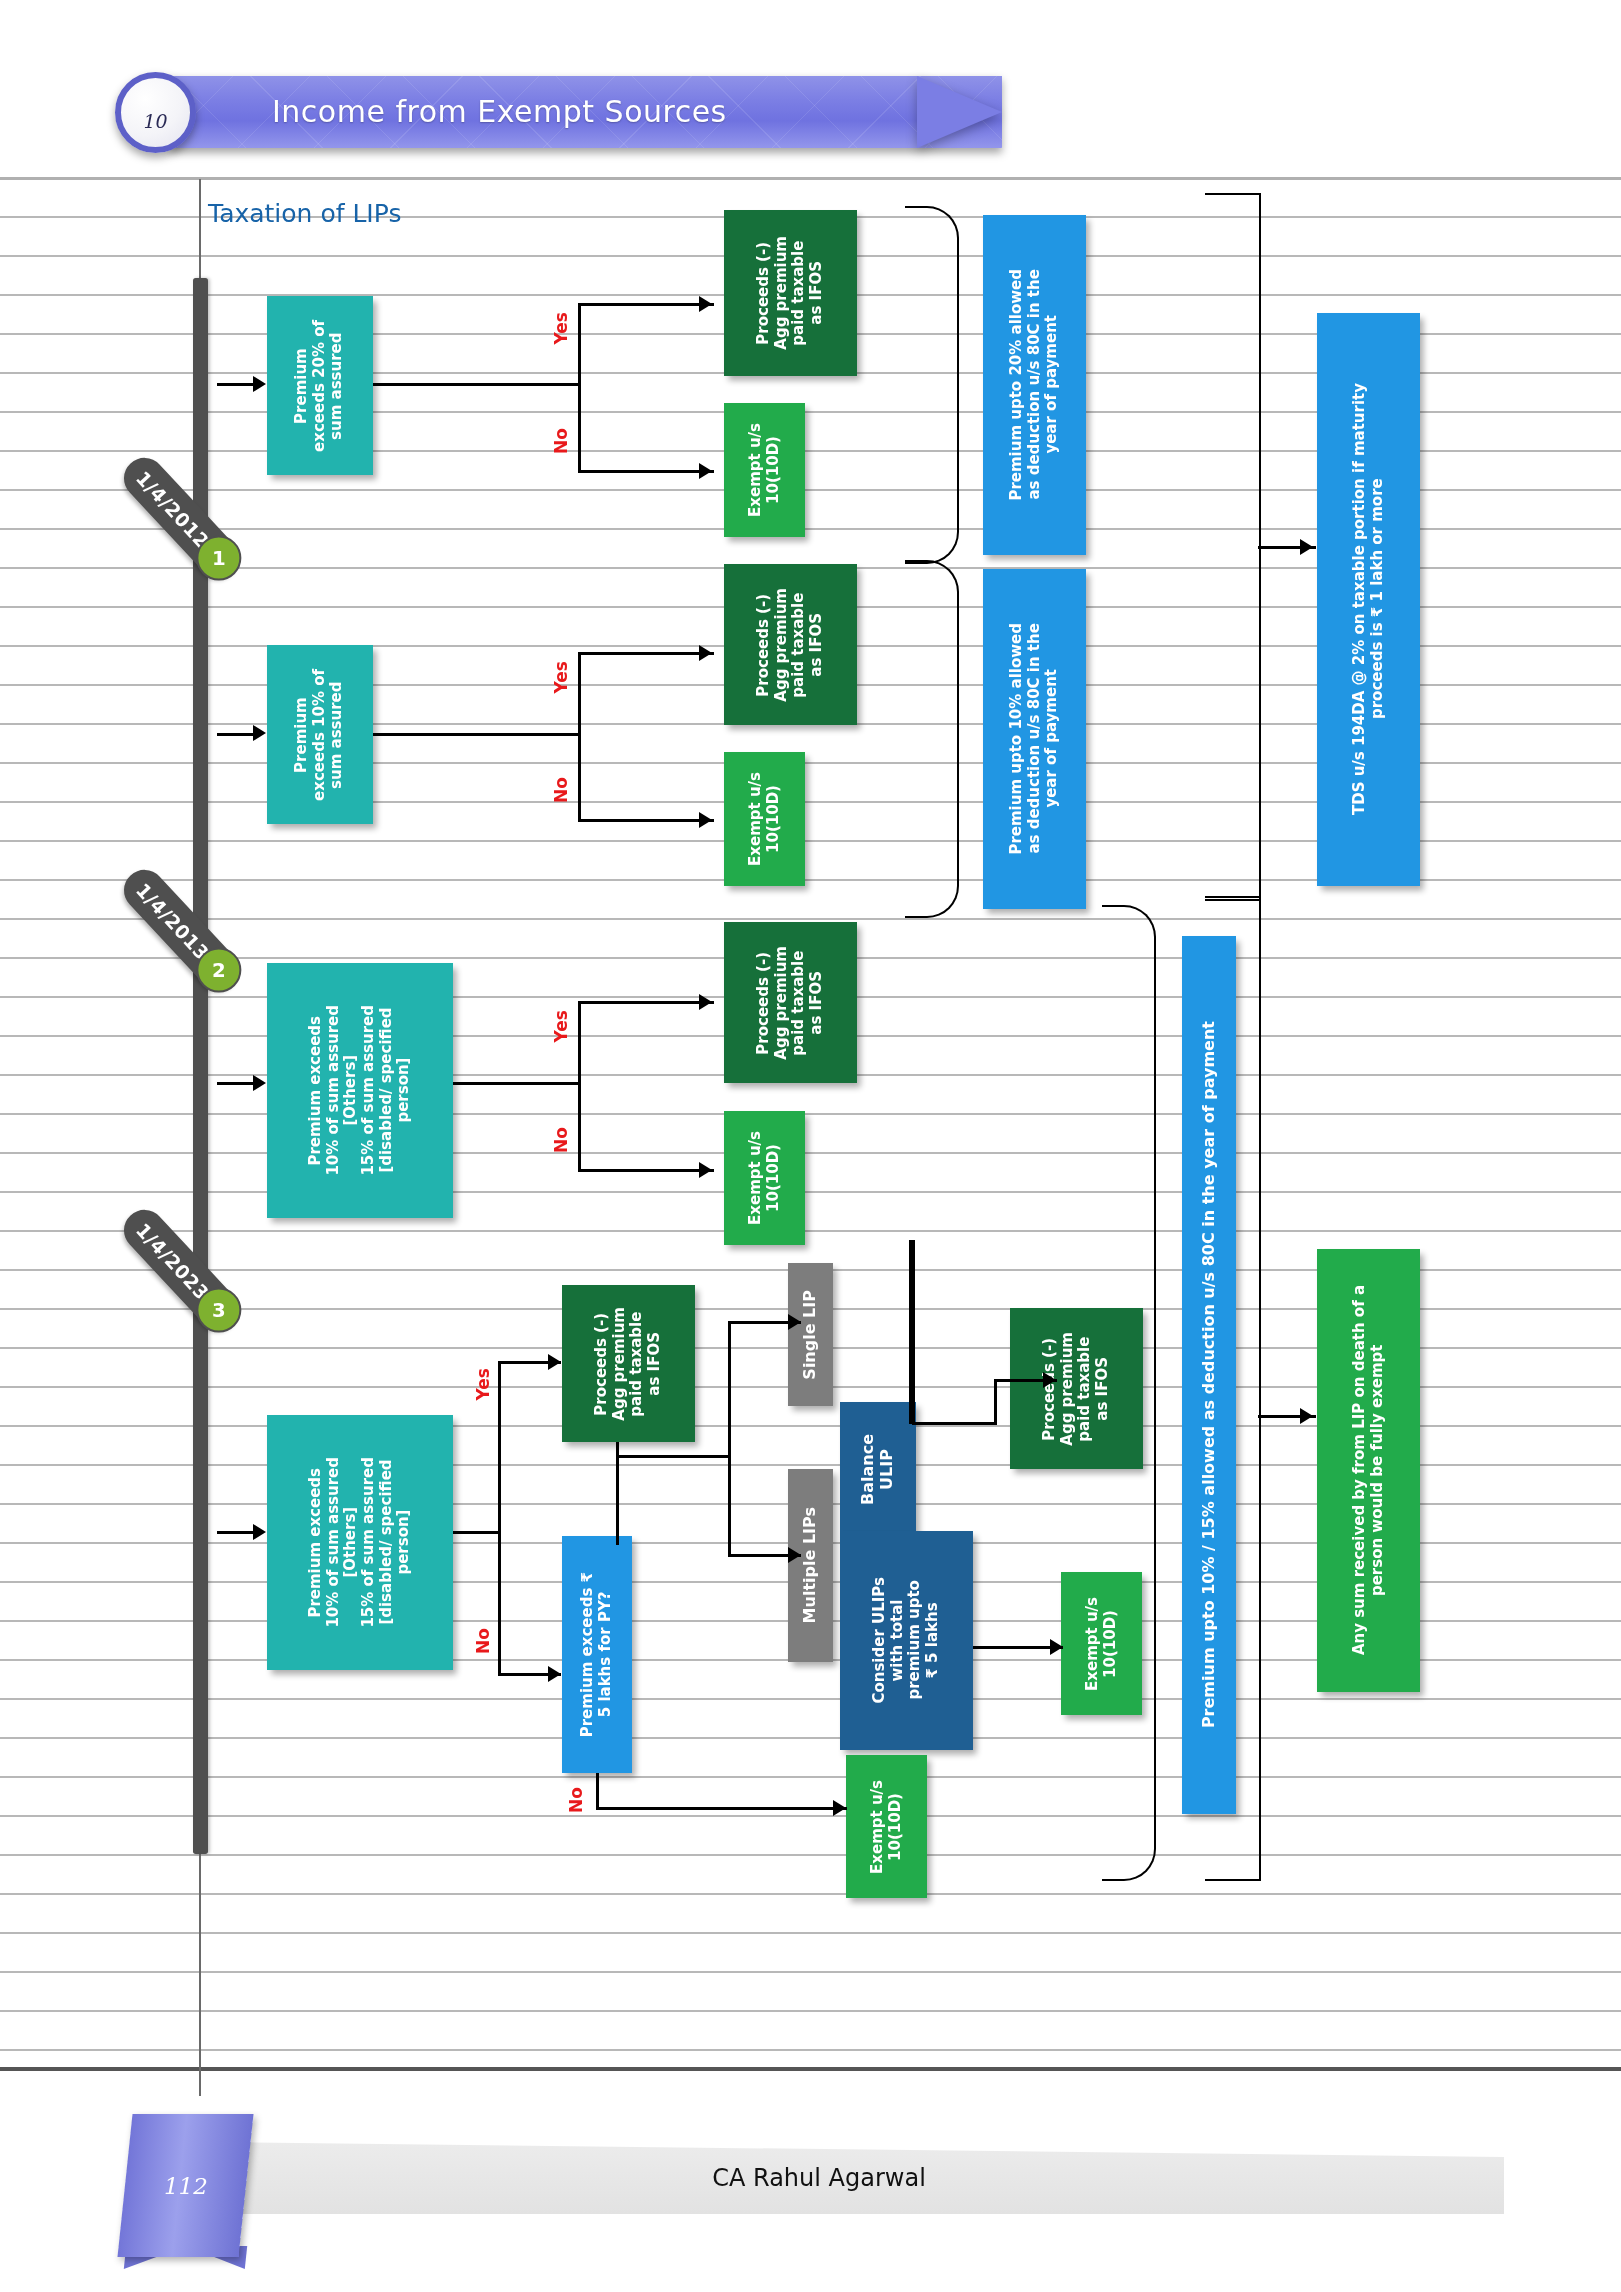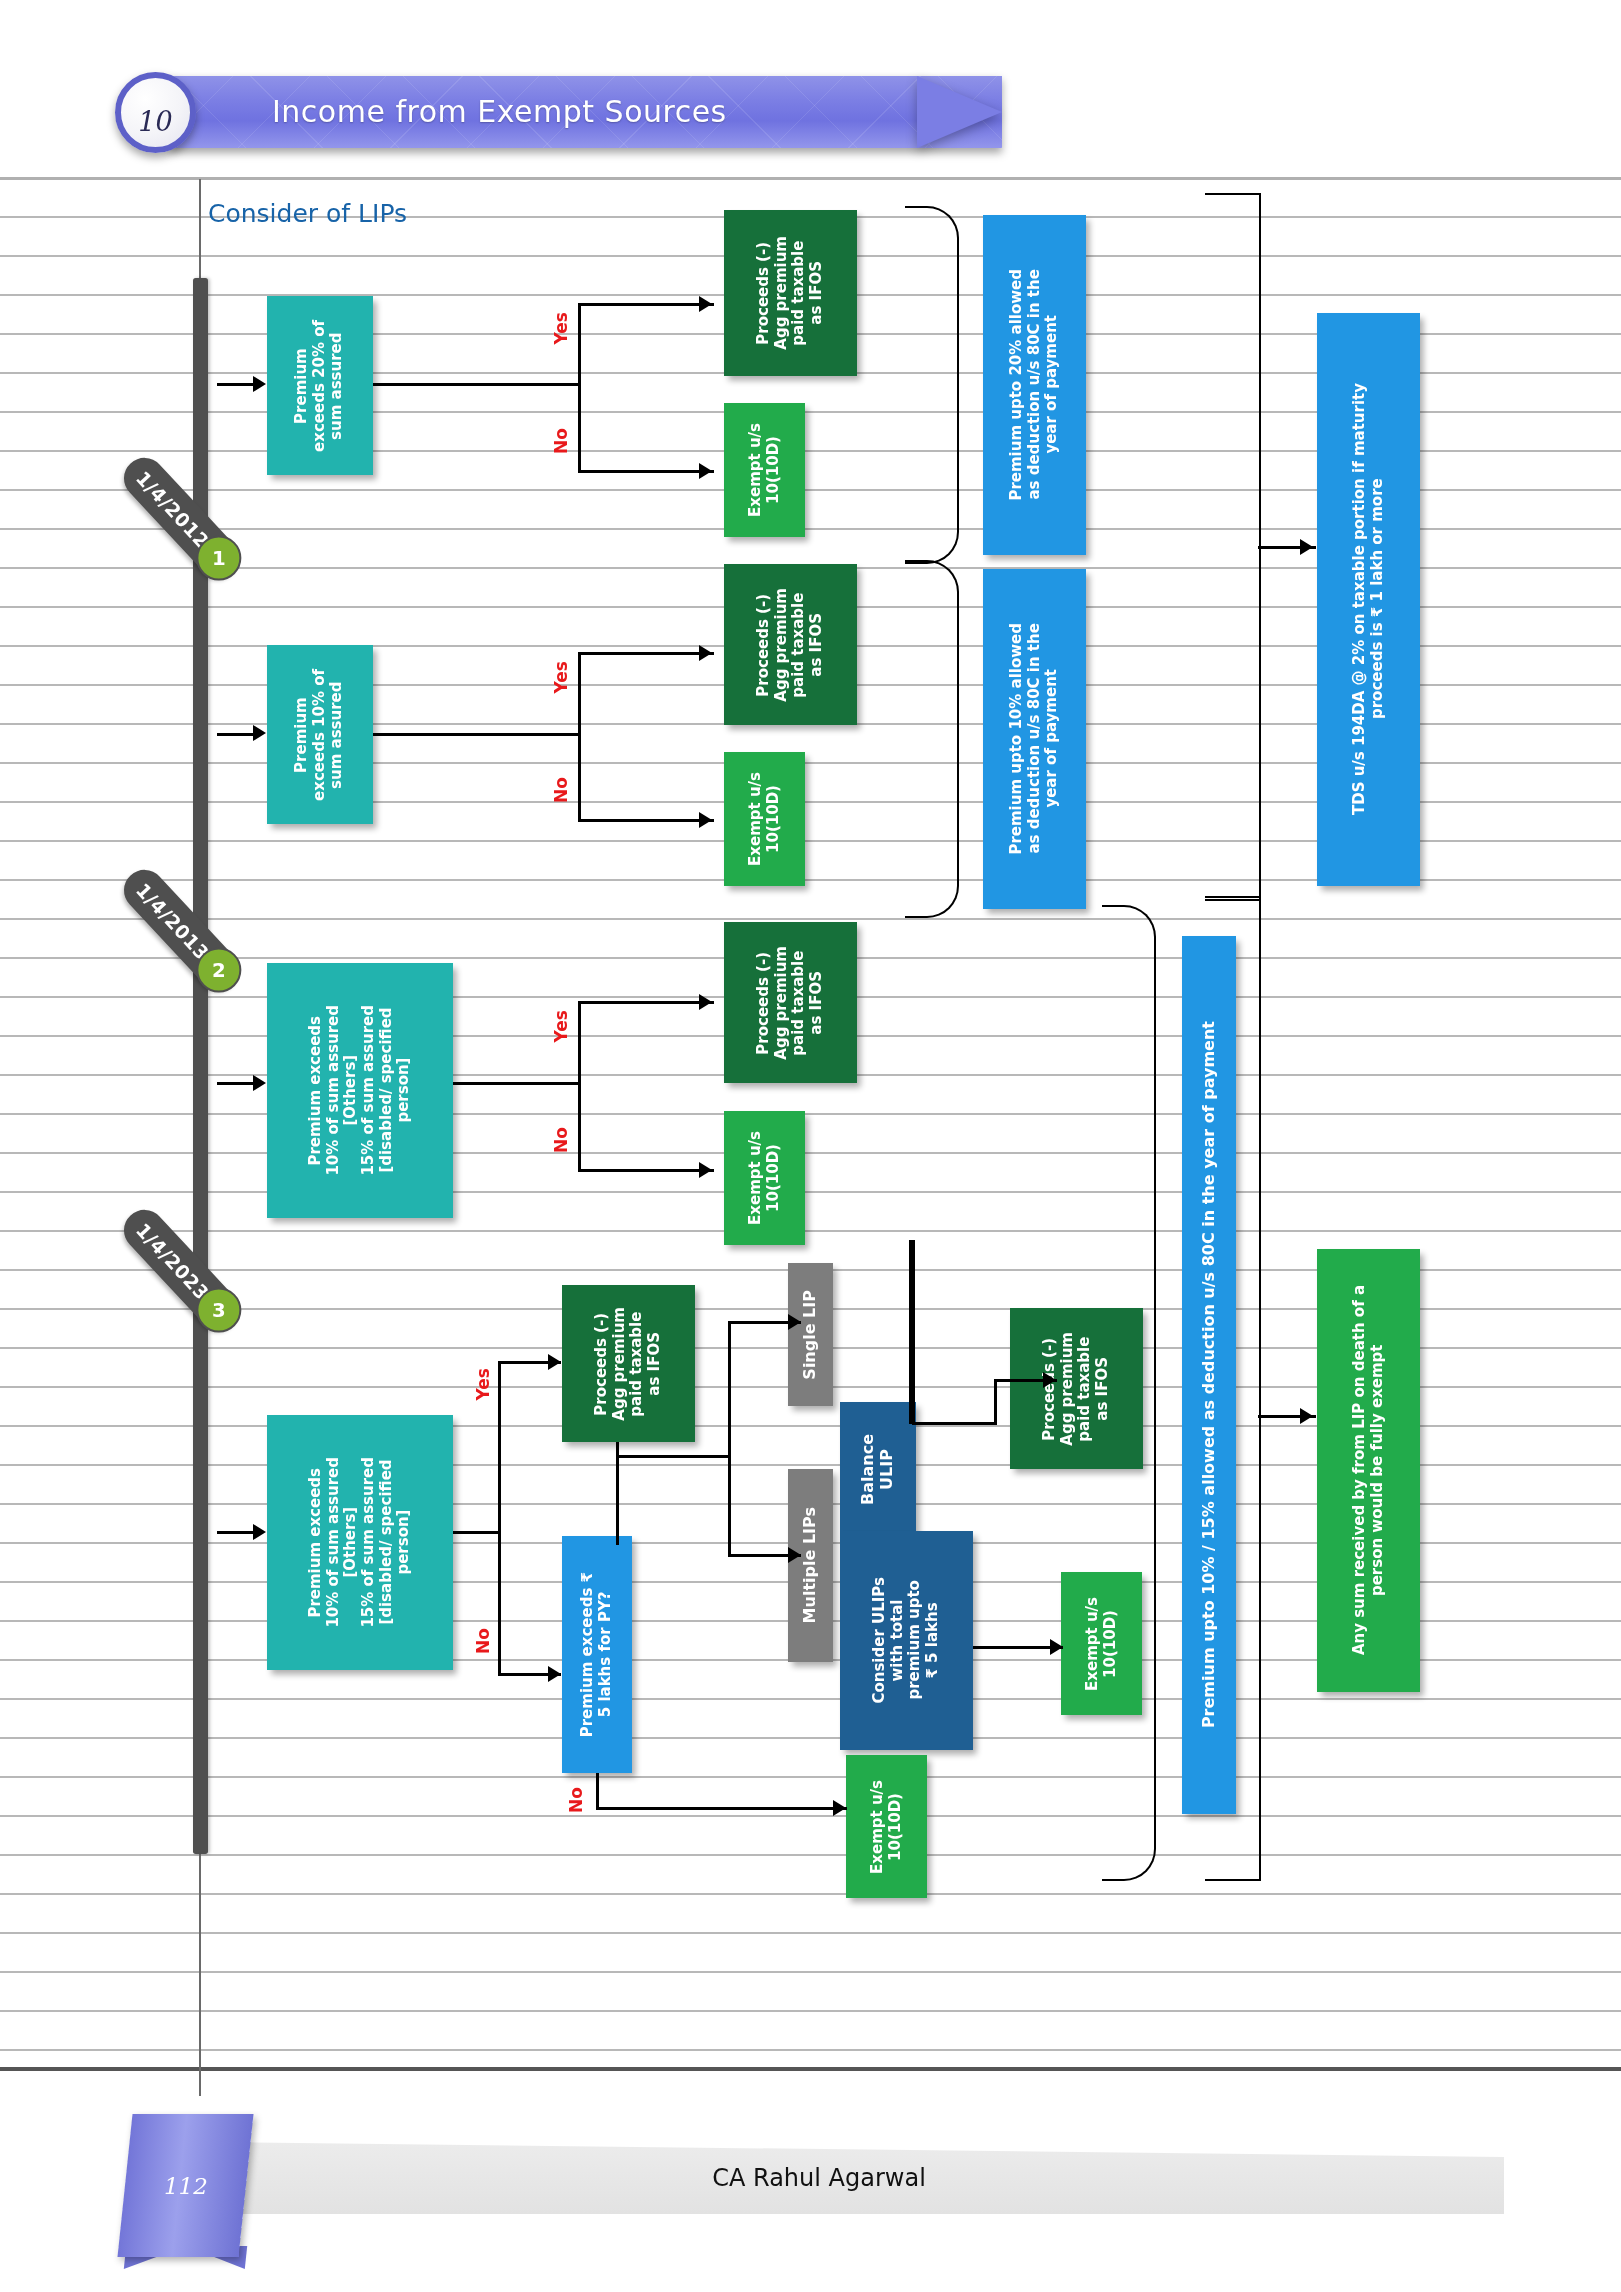--- a/index.html
+++ b/index.html
@@ -62,21 +62,21 @@
     font-family:"DejaVu Sans", sans-serif; font-weight:400;
     text-shadow:0 0.9px 1.8px rgba(0,0,0,.25); z-index:3;
   }
   #chapter-badge {
     position:absolute; left:0px; top:-4.5px; width:81px; height:81px; border-radius:50%;
     background:radial-gradient(circle at 35% 30%, #fff 0%, #f4f4f8 55%, #e3e3ef 100%);
     border:6.3px solid #5d60c8; box-shadow:0 4.5px 9px rgba(0,0,0,.35);
     display:flex; align-items:center; justify-content:center; z-index:4;
   }
   #chapter-badge span {
-    font-family:"DejaVu Serif", serif; font-style:italic; font-size:27px; color:#2a2a55;margin-top:18px;
+    font-family:"DejaVu Serif", serif; font-style:italic; font-size:19px; color:#2a2a55;margin-top:18px;
   }
 
   
   #content { position:absolute; inset:0; z-index:5; }
 
   .vtext {          
     writing-mode:vertical-rl; transform:rotate(180deg);
     text-align:center; white-space:pre-line; line-height:1.18;
   }
 
@@ -191,21 +191,21 @@
   <div id="header-band"></div>
   <div id="header-point"></div>
   <div id="header-title">Income from Exempt Sources</div>
   <div id="chapter-badge">
     <span>10</span>
   </div>
 </div>
 
 <div id="content">
 
-  <div id="section-title">Consider of LIPs</div>
+  <div id="section-title">Taxation of LIPs</div>
 
   <div id="timeline"></div>
 
   <div class="date-tag" style="left:107px; top:497px;">
     <span class="dlabel">1/4/2012</span>
     <span class="date-num">1</span>
   </div>
   <div class="date-tag" style="left:107px; top:909px;">
     <span class="dlabel">1/4/2013</span>
     <span class="date-num">2</span>

